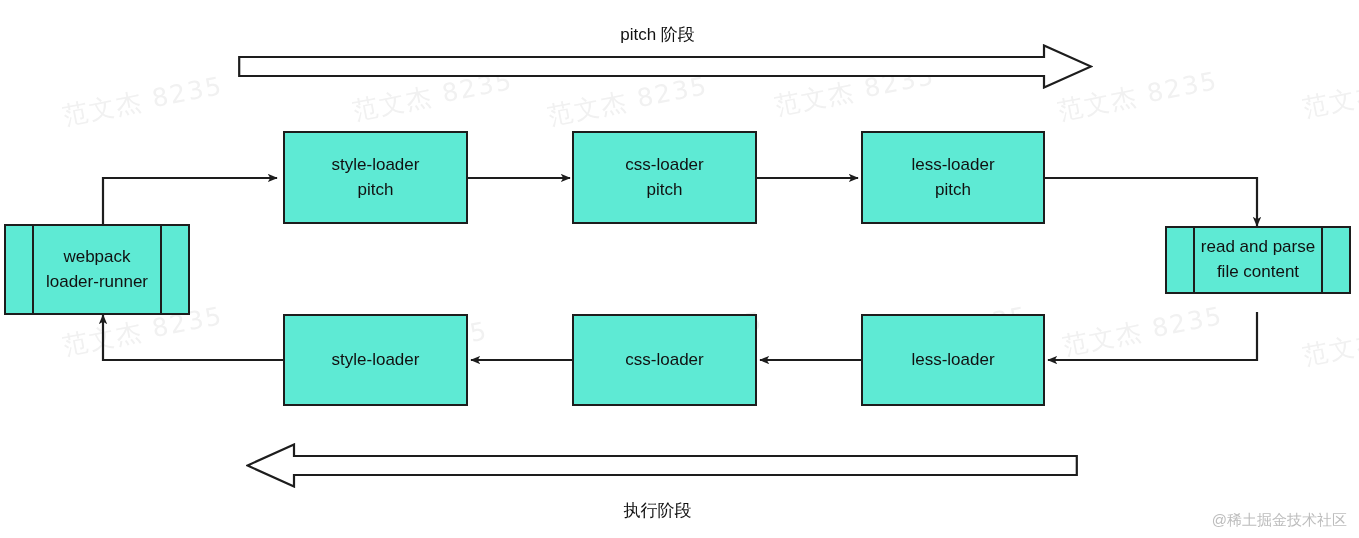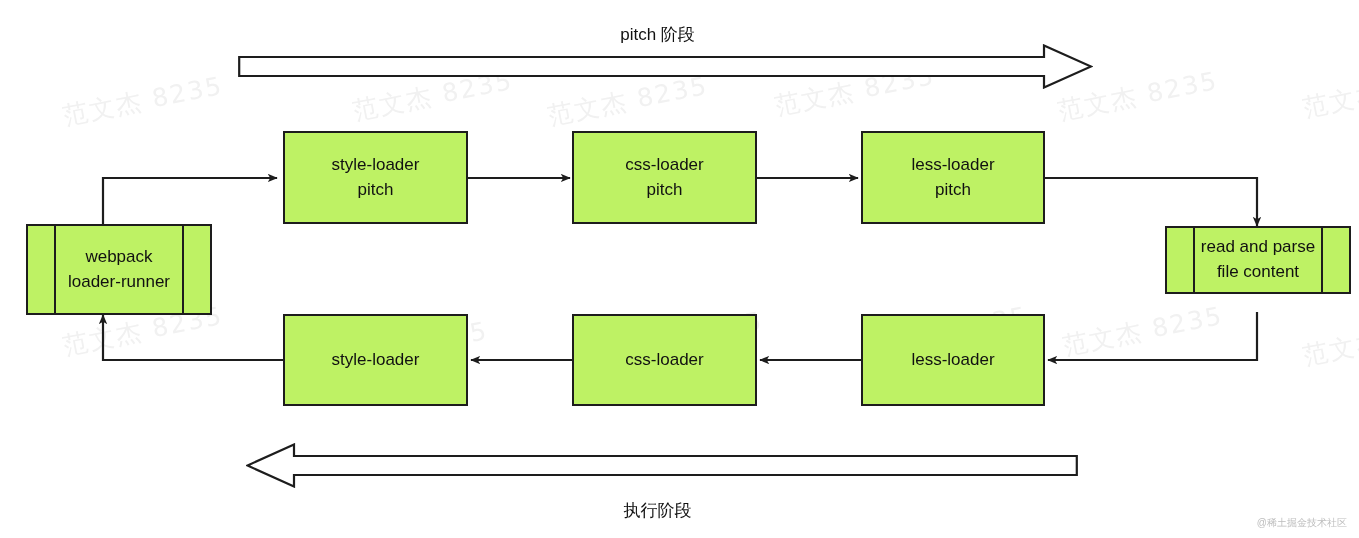--- a/index.html
+++ b/index.html
@@ -52,30 +52,30 @@
     white-space: nowrap;
     text-align: center;
   }
   #caption-pitch  { left: 0;   top: 15px;  width: 1315px; margin-top: 8px; }
   #caption-exec   { left: 0;   top: 499px; width: 1315px; font-family: Liberation Serif, serif; }
 
   .credit {
     position: absolute;
     right: 12px;
     bottom: 8px;
-    font-size: 10px;
+    font-size: 15px;
     color: #bdbdbd;
     white-space: nowrap;
   }
 
   
   .node {
     position: absolute;
     box-sizing: border-box;
-    background: #bef264;
+    background: #5eead4;
     border: 2px solid #1d1d1d;
     display: flex;
     align-items: center;
     justify-content: center;
     text-align: center;
     font-size: 17px;
     line-height: 1.45;
     color: #111111;
   }
   .node .node-text { white-space: pre-line; }
@@ -153,21 +153,21 @@
   </div>
 
   <div class="stage-arrow" style="left:246px; top:443px; z-index:2;">
     <svg width="832" height="45" viewBox="0 0 832 45" xmlns="http://www.w3.org/2000/svg">
       <path d="M830.8,13 L48,13 L48,1.5 L1.5,22.5 L48,43.5 L48,32 L830.8,32 Z" fill="#ffffff" stroke="#1d1d1d" stroke-width="2.2" stroke-linejoin="miter"></path>
     </svg>
   </div>
 
   <div class="layer" id="node-layer">
 
-    <div class="node process" style="left:26px; top:224px; width:186px; height:91px;">
+    <div class="node process" style="left:4px; top:224px; width:186px; height:91px;">
       <span class="node-text">webpack
 loader-runner</span>
     </div>
 
     <div class="node" style="left:283px; top:131px; width:185px; height:93px;">
       <span class="node-text">style-loader
 pitch</span>
     </div>
 
     <div class="node" style="left:572px; top:131px; width:185px; height:93px;">

